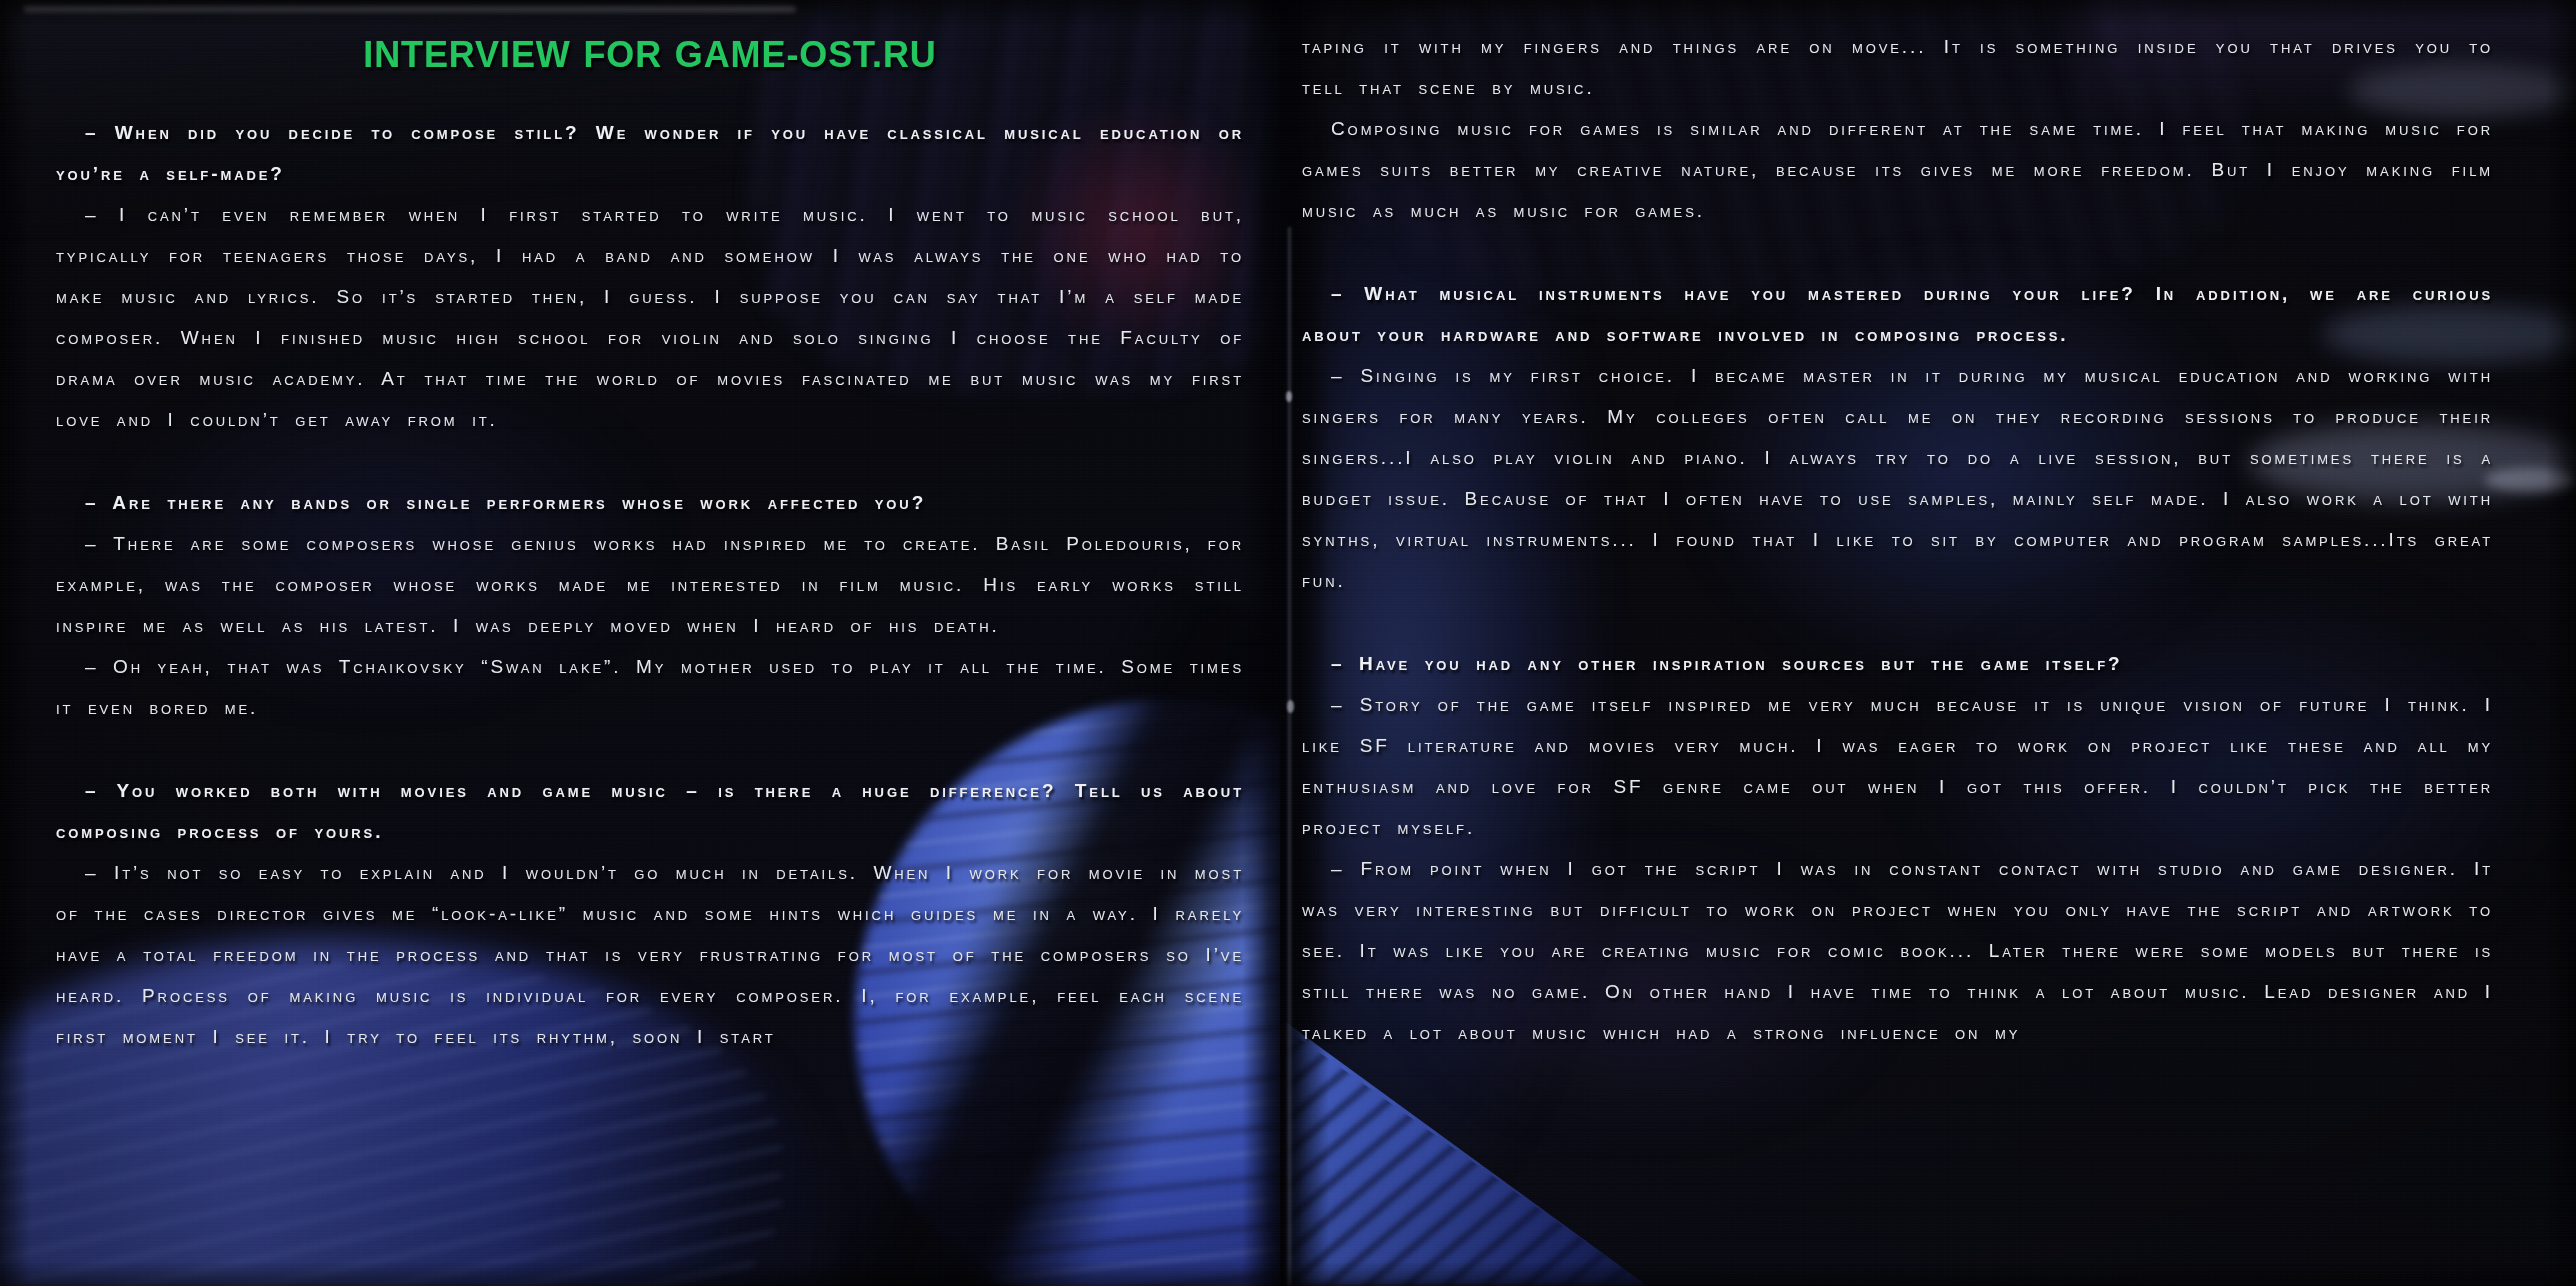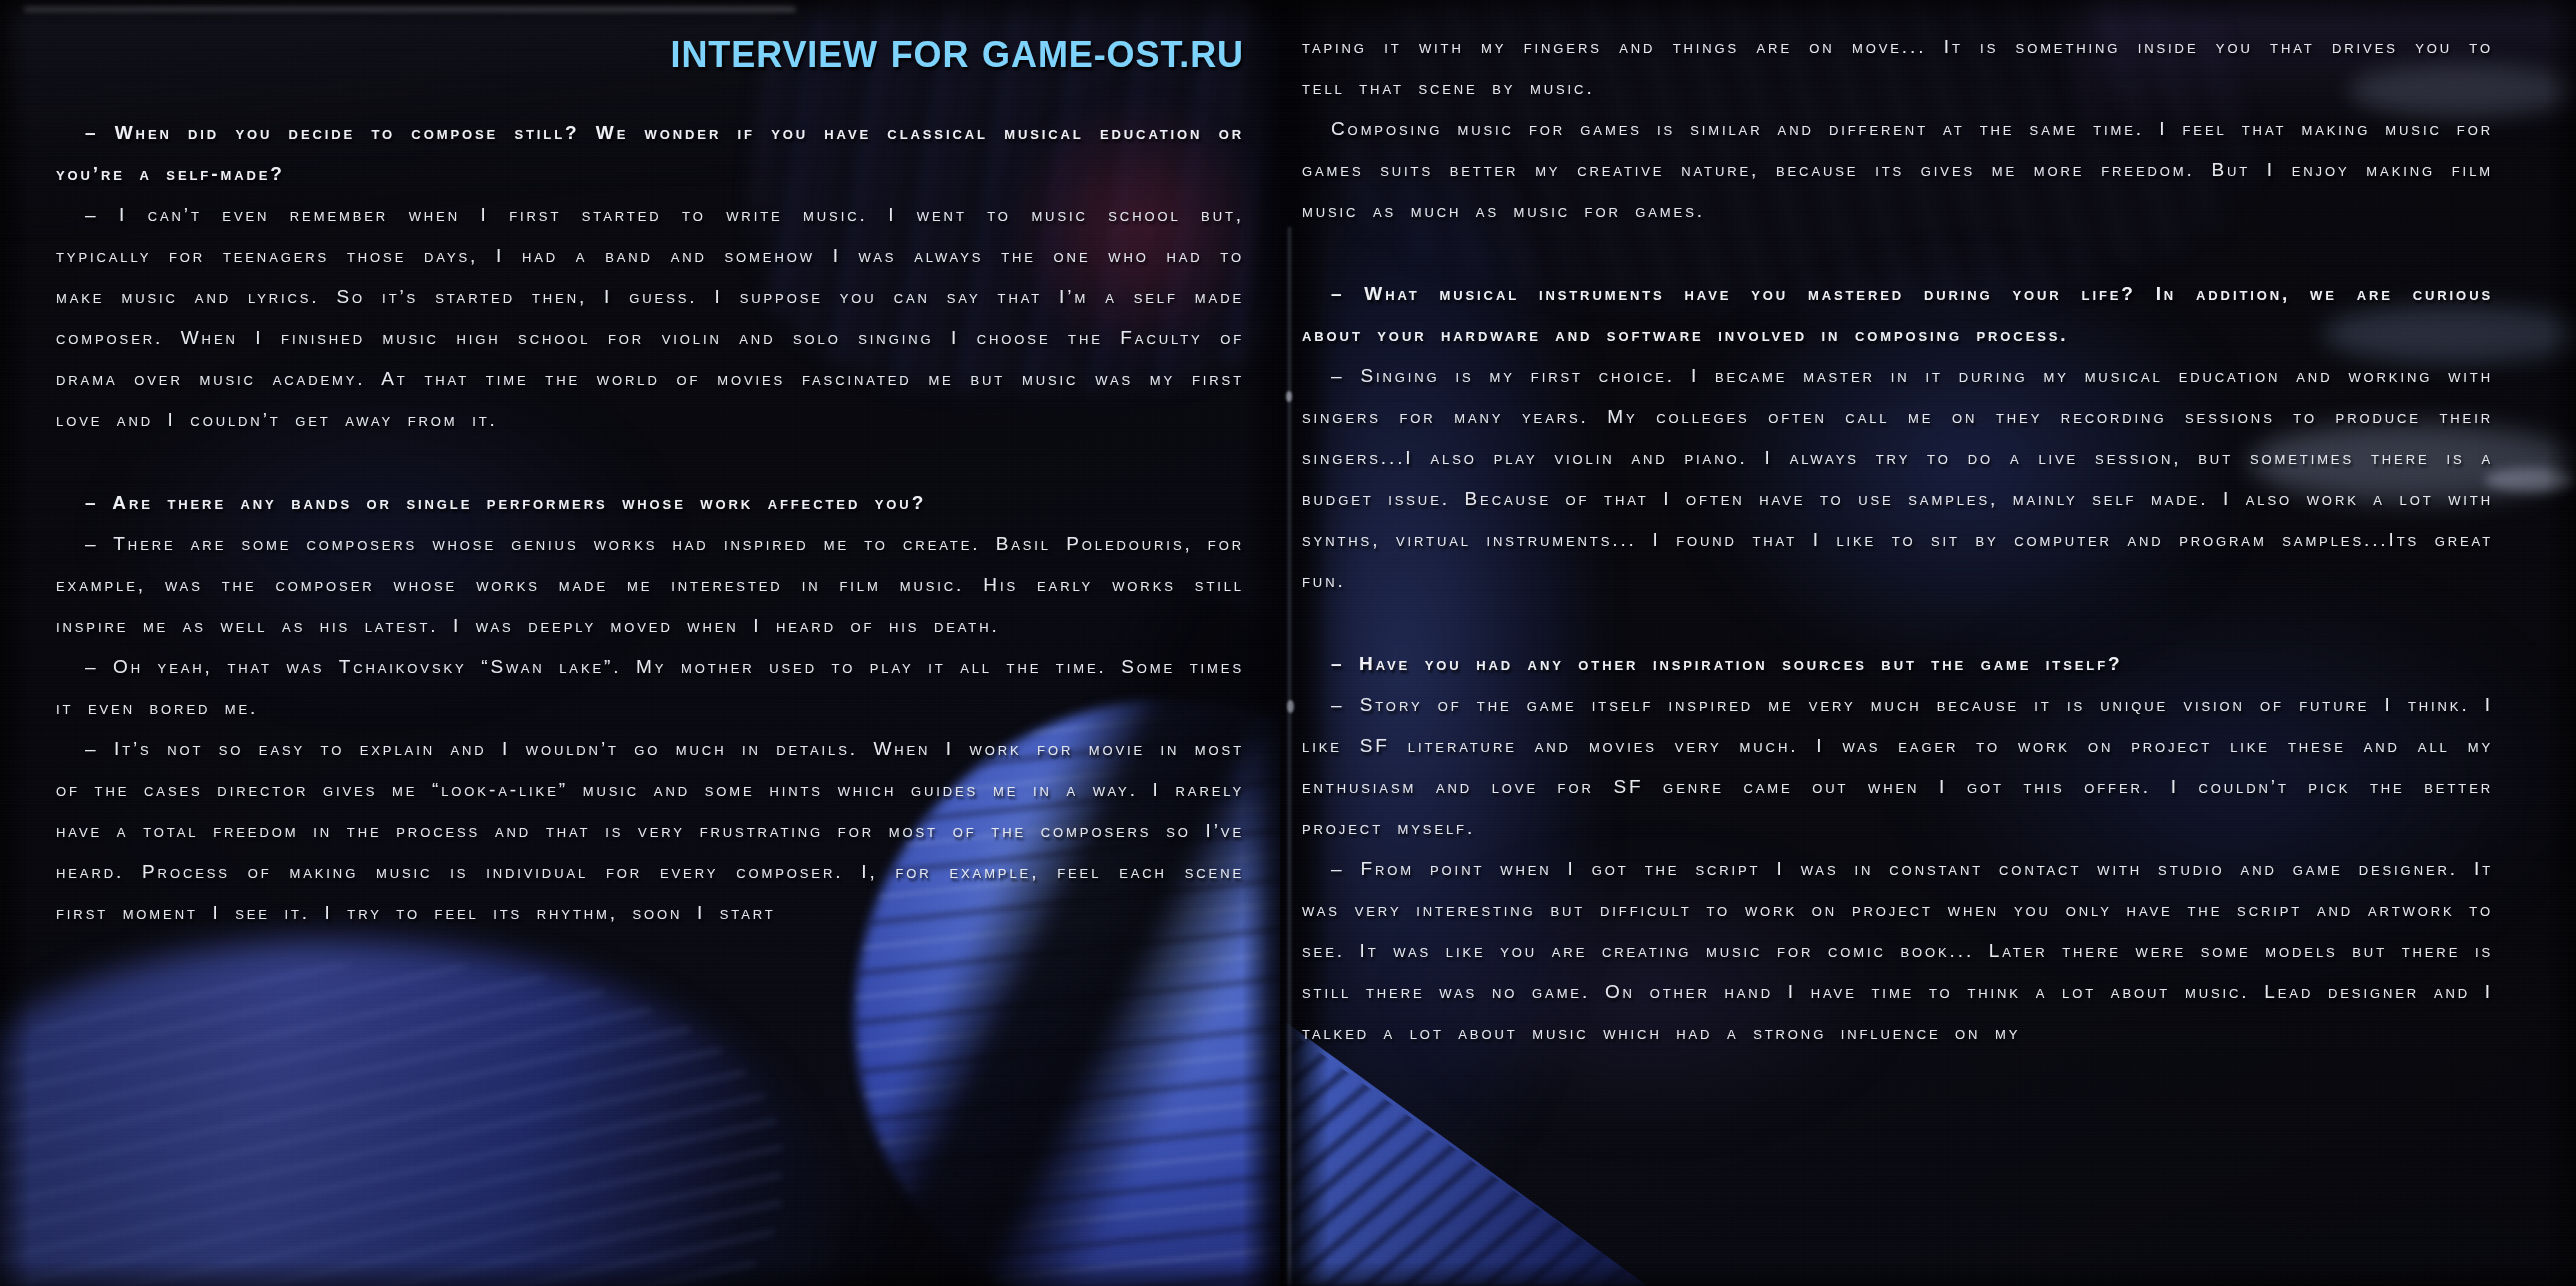--- a/index.html
+++ b/index.html
@@ -109,21 +109,21 @@
     color:#e4e7ee;
     font-variant:small-caps;
     font-size:19px;letter-spacing:2.9px;word-spacing:6.4px;
     line-height:41px;
     text-shadow:1.8px 2.7px 2.7px rgba(0,0,0,.85),0 0 0.9px rgba(255,255,255,.25);}
   .page-left{left:0;width:1280px;padding:25.5px 36px 0 56px;}
   .page-right{left:1244px;width:1291px;padding:25.5px 42px 0 58px;}
   .page h1{
     font-variant:normal;
     font-size:36px;line-height:44px;font-weight:700;letter-spacing:0.9px;word-spacing:1.8px;
-    text-align:right;margin:7.3px 0 35px 0;color:#7dd3fc;}
+    text-align:center;margin:7.3px 0 35px 0;color:#22c55e;}
   .blk{margin:0;text-align:justify;text-indent:29px;}
   .blk.question{font-weight:700;color:#edeff4;}
   .blk.continuation{text-indent:0;}
   .blk.gap{margin-top:42px;}
 </style>
 </head>
 <body>
 
 <div class="spread">
 
@@ -161,20 +161,21 @@
   <div class="shape speck2"></div>
 
   <div class="page page-left">
     <h1>INTERVIEW FOR GAME-OST.RU</h1>
     <div>
         <p class="blk question">– When did you decide to compose still? We wonder if you have classical musical education or you’re a self-made?</p>
         <p class="blk answer">– I can’t even remember when I first started to write music. I went to music school but, typically for teenagers those days, I had a band and somehow I was always the one who had to make music and lyrics. So it’s started then, I guess. I suppose you can say that I’m a self made composer. When I finished music high school for violin and solo singing I choose the Faculty of drama over music academy. At that time the world of movies fascinated me but music was my first love and I couldn’t get away from it.</p>
         <p class="blk question gap">– Are there any bands or single performers whose work affected you?</p>
         <p class="blk answer">– There are some composers whose genius works had inspired me to create. Basil Poledouris, for example, was the composer whose works made me interested in film music. His early works still inspire me as well as his latest. I was deeply moved when I heard of his death.</p>
         <p class="blk answer">– Oh yeah, that was Tchaikovsky “Swan lake”. My mother used to play it all the time. Some times it even bored me.</p>
+        <p class="blk question gap">– You worked both with movies and game music – is there a huge difference? Tell us about composing process of yours.</p>
         <p class="blk answer">– It’s not so easy to explain and I wouldn’t go much in details. When I work for movie in most of the cases director gives me “look-a-like” music and some hints which guides me in a way. I rarely have a total freedom in the process and that is very frustrating for most of the composers so I’ve heard. Process of making music is individual for every composer. I, for example, feel each scene first moment I see it. I try to feel its rhythm, soon I start</p>
       </div>
   </div>
 
   <div class="page page-right">
     <div>
         <p class="blk continuation">taping it with my fingers and things are on move... It is something inside you that drives you to tell that scene by music.</p>
         <p class="blk answer">Composing music for games is similar and different at the same time. I feel that making music for games suits better my creative nature, because its gives me more freedom. But I enjoy making film music as much as music for games.</p>
         <p class="blk question gap">– What musical instruments have you mastered during your life? In addition, we are curious about your hardware and software involved in composing process.</p>
         <p class="blk answer">– Singing is my first choice. I became master in it during my musical education and working with singers for many years. My colleges often call me on they recording sessions to produce their singers...I also play violin and piano. I always try to do a live session, but sometimes there is a budget issue. Because of that I often have to use samples, mainly self made. I also work a lot with synths, virtual instruments... I found that I like to sit by computer and program samples...Its great fun.</p>

